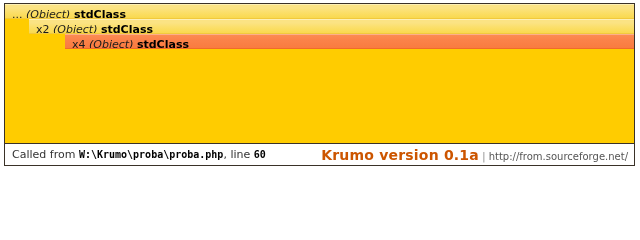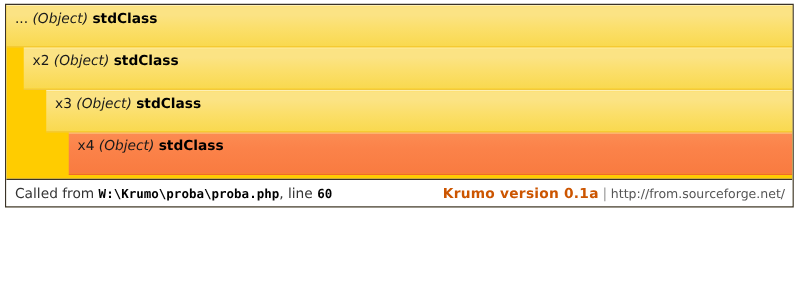--- a/index.html
+++ b/index.html
@@ -48,26 +48,26 @@
   
   .krumo-level {
     position: relative;
     background: transparent;
     padding-left: 0;
   }
   .krumo-level.indent {
     margin-left: 18px;
   }
   .krumo-level.indent-first {
-    margin-left: 14px;
+    margin-left: 24px;
   }
 
   .krumo-row {
     position: relative;
-    height: 34px;
+    height: 15px;
     line-height: 19px;
     box-sizing: border-box;
     background: linear-gradient(to bottom, #fbe384 0%, #fbe384 22%, #fbdf6b 55%, #f9d94f 100%);
     border-top: 1px solid #fdf0b6;
     border-bottom: 1px solid #f2c93c;
     font-size: 11px;
     color: #1a1a1a;
     white-space: nowrap;
     padding-left: 7px;
     overflow: hidden;
@@ -124,21 +124,21 @@
   }
   .krumo-lineno {
     font-family: "DejaVu Sans Mono", "Liberation Mono", monospace;
     font-weight: bold;
     color: #000000;
     font-size: 10px;
   }
   .krumo-version {
     color: #cc5500;
     font-weight: bold;
-    font-size: 11px;
+    font-size: 14px;
     letter-spacing: 0.2px;
     margin-top: 40px;
   }
   .krumo-sep {
     color: #999999;
     margin: 0 3px;
   }
   .krumo-url {
     color: #555555;
     font-size: 10px;
@@ -162,25 +162,20 @@
         </div>
 
         <div class="krumo-level indent-first">
           <div class="krumo-row">
             <span class="krumo-name">x2</span>
             <span class="krumo-type">(Object)</span>
             <span class="krumo-class">stdClass</span>
           </div>
 
           <div class="krumo-level indent">
-            <div class="krumo-row">
-              <span class="krumo-name">x3</span>
-              <span class="krumo-type">(Object)</span>
-              <span class="krumo-class">stdClass</span>
-            </div>
 
             <div class="krumo-level indent">
               <div class="krumo-row hilite">
                 <span class="krumo-name">x4</span>
                 <span class="krumo-type">(Object)</span>
                 <span class="krumo-class">stdClass</span>
               </div>
 
             </div>
           </div>

